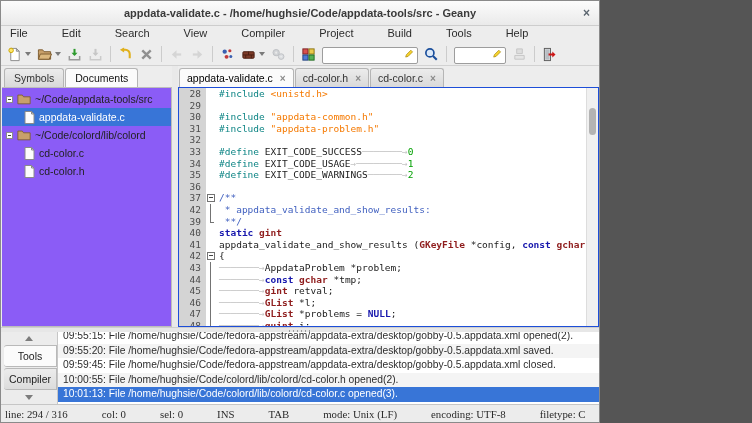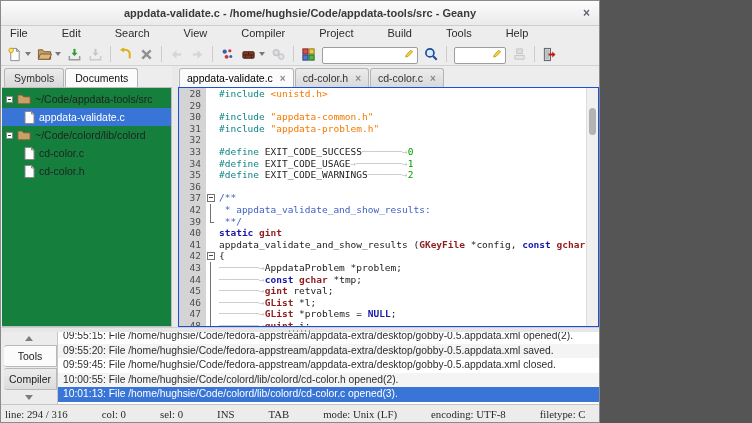--- a/index.html
+++ b/index.html
@@ -35,21 +35,21 @@
   .entry-search input { width:96px; }
   .entry-goto input { width:52px; }
 
   
   .main { flex:1 1 auto; display:flex; min-height:0; background:#ededed; }
   .sidebar { width:171px; flex:0 0 171px; display:flex; flex-direction:column; background:#ededed; }
   .side-tabs { height:21px; flex:0 0 21px; display:flex; align-items:flex-end; padding-left:3px; background:#ededed; }
   .ntab { font-size:10.5px; color:#333; padding:3px 9px 3px; border:1px solid #b5b5b5; border-bottom:none;
           background:linear-gradient(#ececec,#d9d9d9); border-radius:3px 3px 0 0; margin-right:1px; }
   .ntab.active { background:#fbfbfb; color:#111; position:relative; z-index:2; }
-  .tree { flex:1; background:#15803d; border:1px solid #bdbdbd; border-left:none; margin-left:1px; overflow:hidden; padding-top:2px; }
+  .tree { flex:1; background:#8b5cf6; border:1px solid #bdbdbd; border-left:none; margin-left:1px; overflow:hidden; padding-top:2px; }
   .trow { height:18px; display:flex; align-items:center; font-size:10.5px; color:#222; white-space:nowrap; }
   .trow.sel { background:#3875d7; color:#fff; }
   .exp { width:7px; height:7px; border:1px solid #8b8b8b; background:#fff; position:relative; margin:0 4px 0 4px; flex:0 0 7px;}
   .exp::after { content:""; position:absolute; left:1px; right:1px; top:2px; height:1px; background:#444; }
   .ticon { margin-right:4px; flex:0 0 auto; display:flex; }
   .indent1 { padding-left:22px; }
 
   .vdivider { width:6px; flex:0 0 6px; background:#e9e9e9; }
 
   

